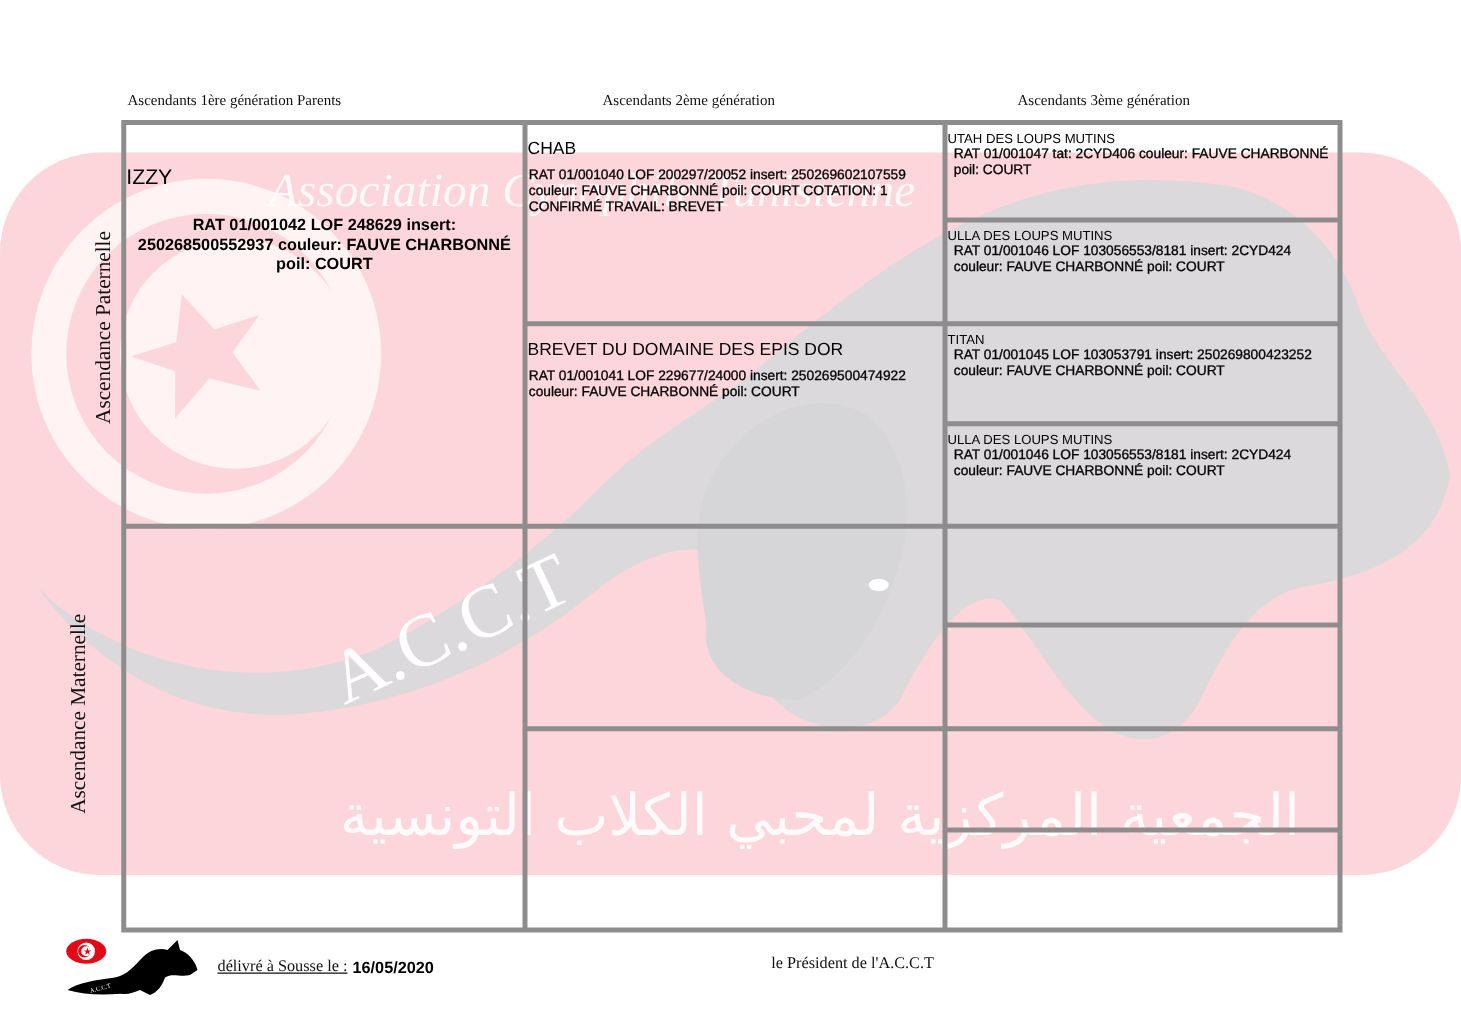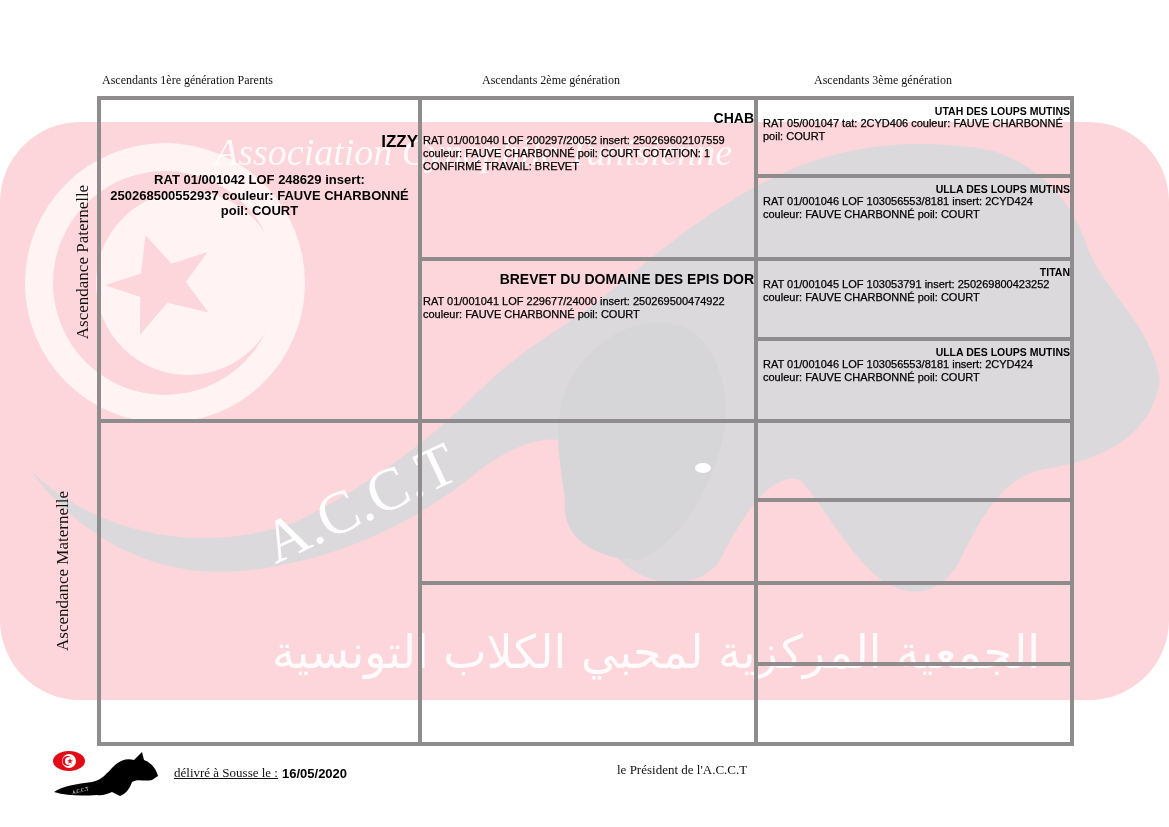--- a/index.html
+++ b/index.html
@@ -2,21 +2,21 @@
 <html><head>
   <meta charset="utf-8">
   <style>
     html, body { margin:0; padding:0; background:#ffffff; }
     body { width:1169px; height:827px; position:relative; overflow:hidden; font-family:"Liberation Sans", sans-serif; }
     .bg { position:absolute; left:0; top:0; width:1169px; height:827px; z-index:0; }
     .colhead { position:absolute; top:73px; font-family:"Liberation Serif", serif; font-size:12px; color:#111; white-space:nowrap; z-index:3; }
     .vlabel { position:absolute; font-family:"Liberation Serif", serif; font-size:17px; color:#111; white-space:nowrap; transform:rotate(-90deg); transform-origin:center center; z-index:3; }
     .grid { position:absolute; z-index:2; pointer-events:none; }
     .cell { position:absolute; z-index:3; box-sizing:border-box; color:#000; }
-    .name { text-align:right; font-weight:bold; }
+    .name { text-align:left; font-weight:normal; }
     .info { font-weight:bold; line-height:1.2; }
     .c1 .name { font-size:17px; margin-top:12px; }
     .c1 .info { font-size:13px; margin-top:20px; padding:0 8px;text-align:center; }
     .c2 .name { font-size:14px; margin-top:10px; }
     .c2 .info { font-size:11px; margin-top:8px; padding:0 1px; font-weight:normal; -webkit-text-stroke:0.25px #000; }
     .c3 .name { font-size:10.5px; margin-top:5px; }
     .c3 .info { font-size:11px; padding:0 5px; font-weight:normal; -webkit-text-stroke:0.25px #000; line-height:1.15; }
     .footer-text { position:absolute; font-family:"Liberation Serif", serif; font-size:13px; color:#111; white-space:nowrap; z-index:3; }
     .footer-date { position:absolute; font-family:"Liberation Sans", sans-serif; font-weight:bold; font-size:13px; color:#000; z-index:3; }
     .logo { position:absolute; left:52px; top:748px; width:110px; height:50px; z-index:3; }
@@ -85,21 +85,21 @@
   <div class="name"></div>
   <div class="info"></div>
 </div>
 <div class="cell c2" style="left:422px; top:585px; width:332px; height:157px;">
   <div class="name"></div>
   <div class="info"></div>
 </div>
 
 <div class="cell c3" style="left:758px; top:100px; width:312px; height:74px;">
   <div class="name">UTAH DES LOUPS MUTINS</div>
-  <div class="info">RAT 05/001047 tat: 2CYD406 couleur: FAUVE CHARBONNÉ poil: COURT</div>
+  <div class="info">RAT 01/001047 tat: 2CYD406 couleur: FAUVE CHARBONNÉ poil: COURT</div>
 </div>
 <div class="cell c3" style="left:758px; top:178px; width:312px; height:79px;">
   <div class="name">ULLA DES LOUPS MUTINS</div>
   <div class="info">RAT 01/001046 LOF 103056553/8181 insert: 2CYD424  couleur:  FAUVE  CHARBONNÉ  poil: COURT</div>
 </div>
 <div class="cell c3" style="left:758px; top:261px; width:312px; height:76px;">
   <div class="name">TITAN</div>
   <div class="info">RAT 01/001045 LOF 103053791 insert: 250269800423252  couleur: FAUVE CHARBONNÉ poil: COURT</div>
 </div>
 <div class="cell c3" style="left:758px; top:341px; width:312px; height:78px;">

